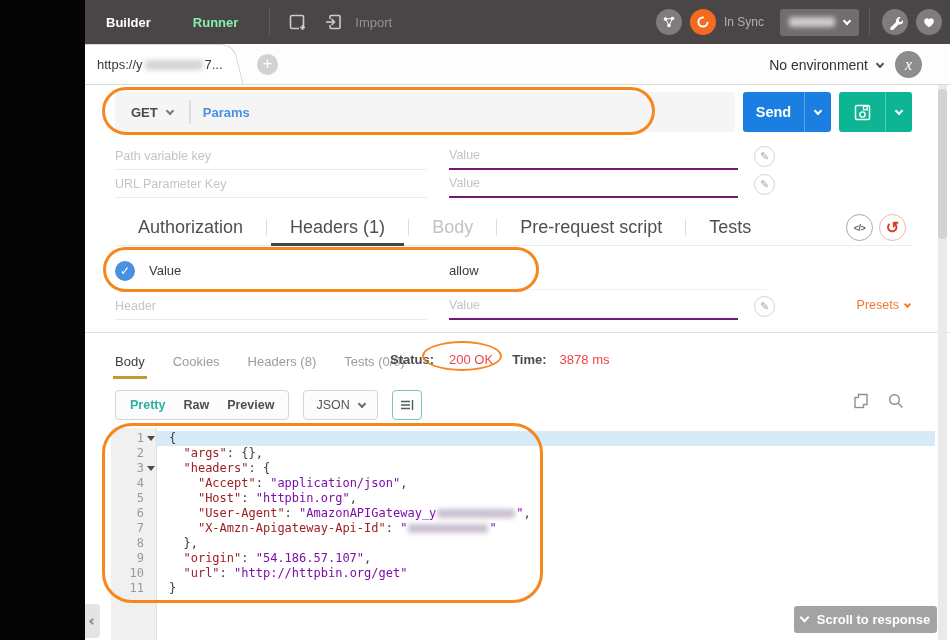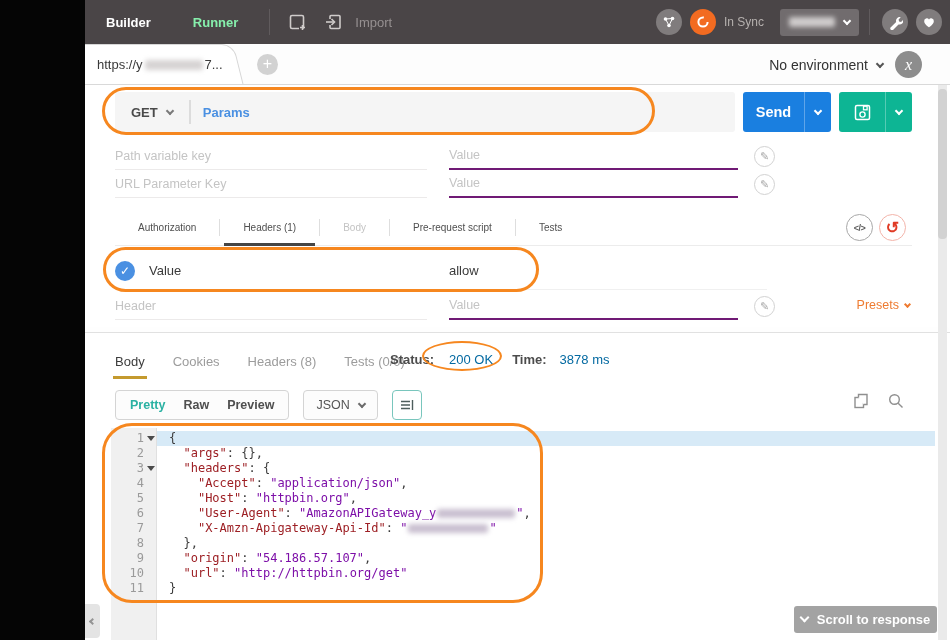--- a/index.html
+++ b/index.html
@@ -64,21 +64,21 @@
   .kv-area { position:absolute; left:115px; top:142px; width:660px; }
   .kv-row { display:flex; align-items:center; height:28px; }
   .kv-key { width:312px; border-bottom:1px solid #eceaea; color:#c4c4c4; font-size:12.5px; height:100%; display:flex; align-items:center; }
   .kv-gap { width:22px; }
   .kv-val { flex:1; border-bottom:2px solid #701a75; color:#c4c4c4; font-size:12.5px; height:100%; display:flex; align-items:center; }
   .pencil { width:21px; height:21px; min-width:21px; border:1px solid #d2d2d2; border-radius:50%; color:#a9a9a9; display:flex; align-items:center;
     justify-content:center; font-size:11px; margin-left:16px; background:#fff; }
 
   
   .req-tabs { position:absolute; left:115px; top:210px; width:797px; height:36px; border-bottom:1px solid #ececec; display:flex; align-items:stretch; }
-  .rtab { padding:0 23px; display:flex; align-items:center; font-size:10px; color:#4f4f4f; position:relative;text-align:right; }
+  .rtab { padding:0 23px; display:flex; align-items:center; font-size:18px; color:#4f4f4f; position:relative;text-align:right; }
   .rtab.active::after { content:''; position:absolute; left:4px; right:4px; bottom:-1px; height:3px; background:#454545; }
   .rtab.muted { color:#c3c3c3; }
   .rtab-sep { width:1px; background:#dedede; margin:9px 0; }
   .tab-icons { margin-left:auto; display:flex; align-items:center; gap:6px; padding-right:6px; }
   .icirc { width:27px; height:27px; border-radius:50%; display:flex; align-items:center; justify-content:center; background:#fff; }
   .code-circle { border:1px solid #a8a8a8; color:#5c5c5c; font-size:9px; font-weight:bold; letter-spacing:-0.5px; }
   .reset-circle { border:1px solid #f3b4aa; color:#e03b25; font-size:16px; font-weight:bold; }
 
   
   .auth-row { position:absolute; left:115px; top:252px; width:652px; height:38px; display:flex; align-items:center; border-bottom:1px solid #f0f0f0; }
@@ -92,21 +92,21 @@
   
   .section-sep { position:absolute; left:85px; top:332px; width:865px; height:1px; background:#e1e1e1; box-shadow:0 -3px 4px rgba(0,0,0,0.04); }
 
   
   .resp-tabs { position:absolute; left:115px; top:347px; height:28px; display:flex; }
   .resp-tab { margin-right:28px; font-size:13px; color:#9c9c9c; position:relative; display:flex; align-items:center; }
   .resp-tab.active { color:#3c3c3c; }
   .resp-tab.active::after { content:''; position:absolute; left:-2px; right:-2px; bottom:-4px; height:3px; background:#c49a2e; }
   .status-cluster { position:absolute; left:390px; top:352px; display:flex; align-items:center; font-size:13px; }
   .stat-label { font-weight:bold; color:#4c4c4c; }
-  .stat-green { color:#0369a1; }
+  .stat-green { color:#ef4444; }
   .status-cluster .g1 { margin:0 19px 0 15px; }
   .status-cluster .g2 { margin-left:13px; }
 
   
   .viewbar { position:absolute; left:115px; top:390px; height:30px; display:flex; align-items:center; }
   .vgroup { display:flex; align-items:center; border:1px solid #d4d4d4; border-radius:4px; height:30px; padding:0 5px; background:#fcfcfc; }
   .vtab { padding:0 9px; font-size:12.5px; color:#4f4f4f; font-weight:bold; }
   .vtab.active { color:#2ab1a2; }
   .json-dd { margin-left:14px; height:30px; border:1px solid #d4d4d4; border-radius:4px; display:flex; align-items:center; padding:0 12px;
     font-size:12.5px; color:#555; background:#fcfcfc; gap:9px; }

